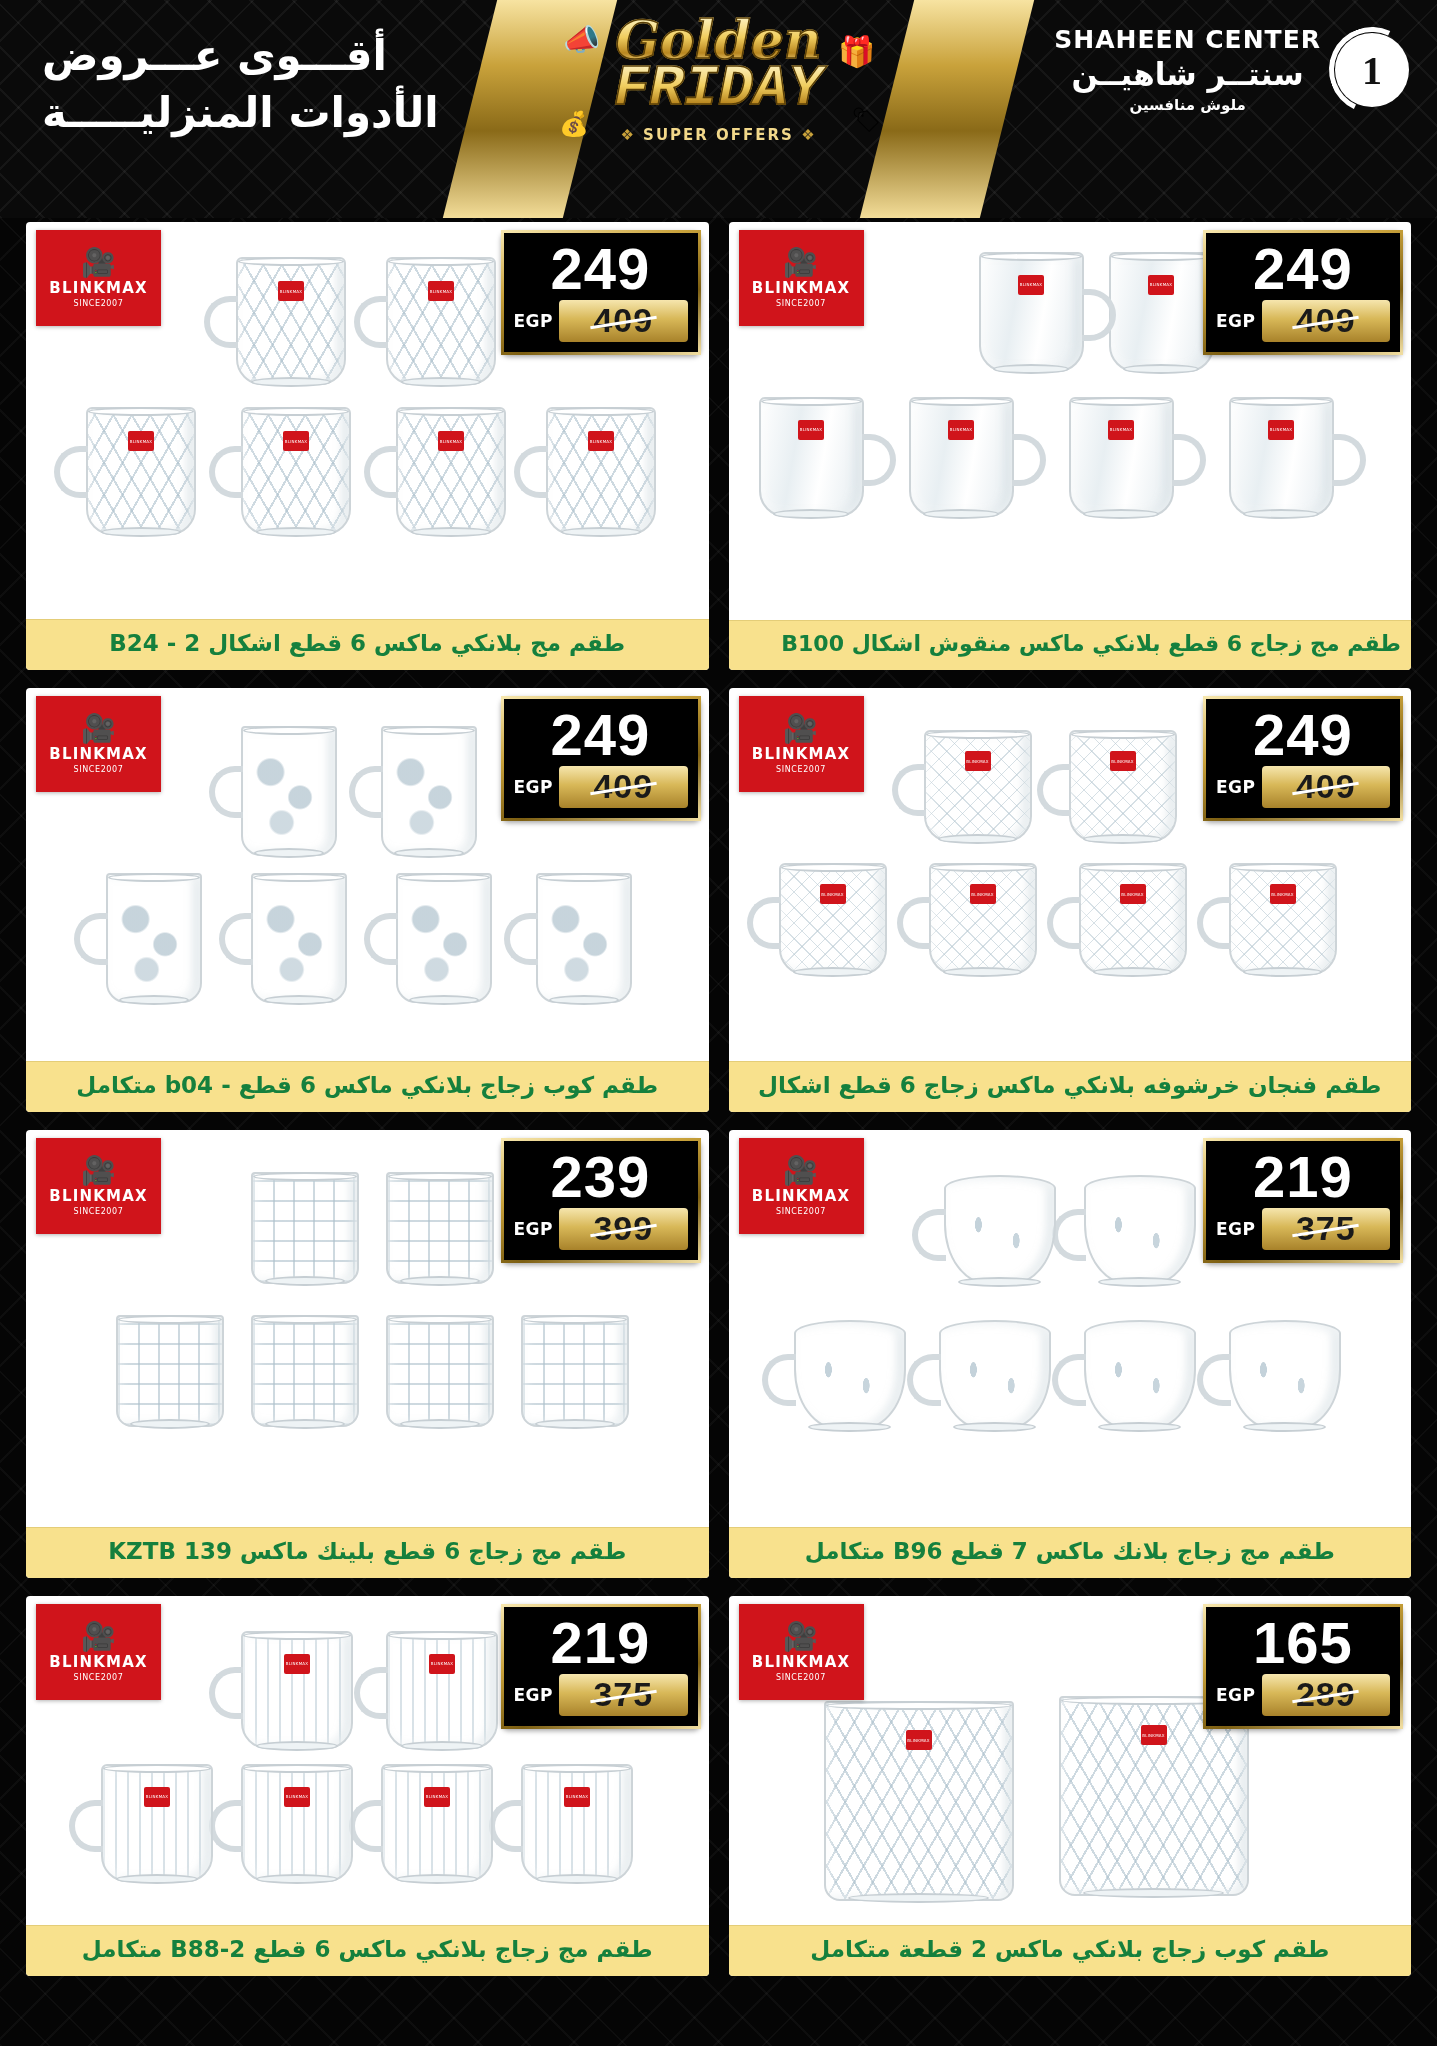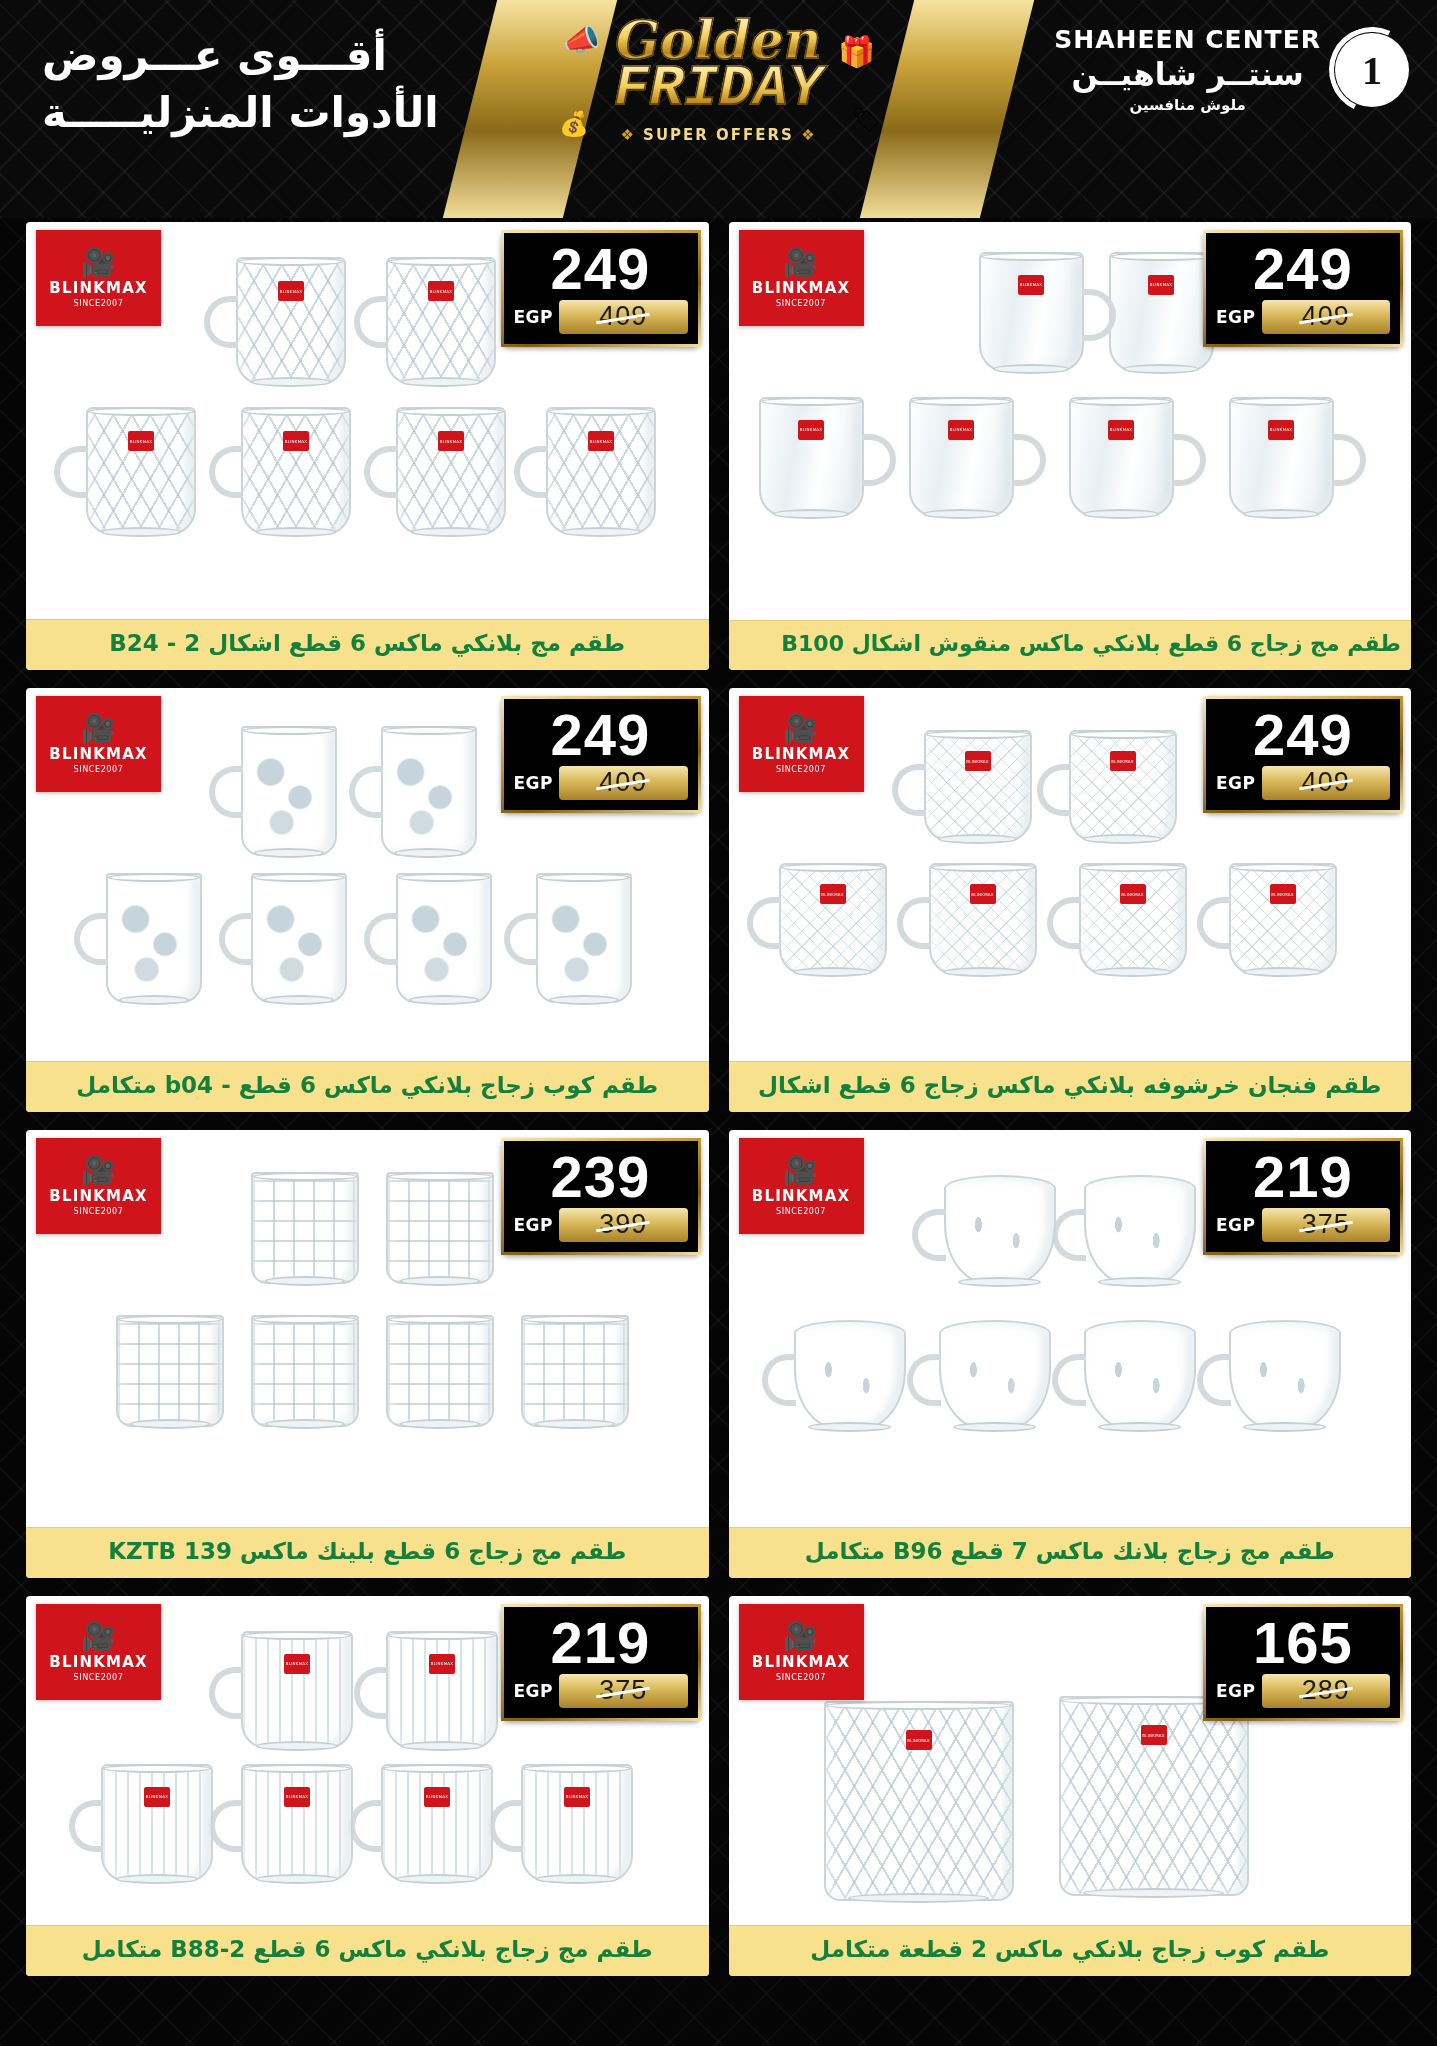--- a/index.html
+++ b/index.html
@@ -201,22 +201,22 @@
   }
   .old-wrap {
     flex: 1 1 auto;
     background: linear-gradient(180deg,#f6e6ae 0%,#d8b858 45%,#a8822a 100%);
     border-radius: 4px;
     position: relative;
     text-align: center;
     padding: 1px 0 2px;
   }
   .old-price {
-    font-size: 27px;
-    font-weight: 400;
+    font-size: 34px;
+    font-weight: 700;
     color: #1a1a1a;
     letter-spacing: 1px;
     font-family: "Liberation Sans", sans-serif;
     position: relative;
     display: inline-block;
   }
   .old-price::after {
     content: "";
     position: absolute;
     left: -6%; right: -6%;

